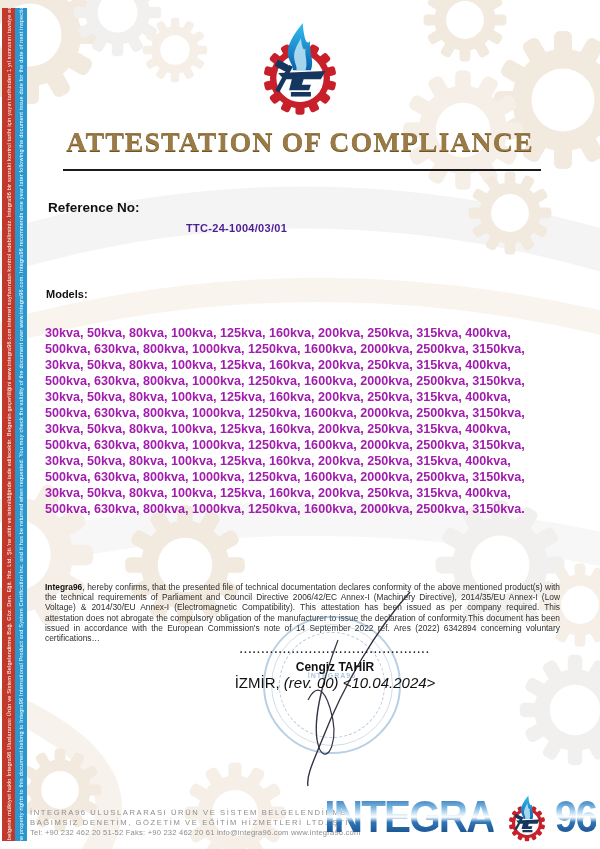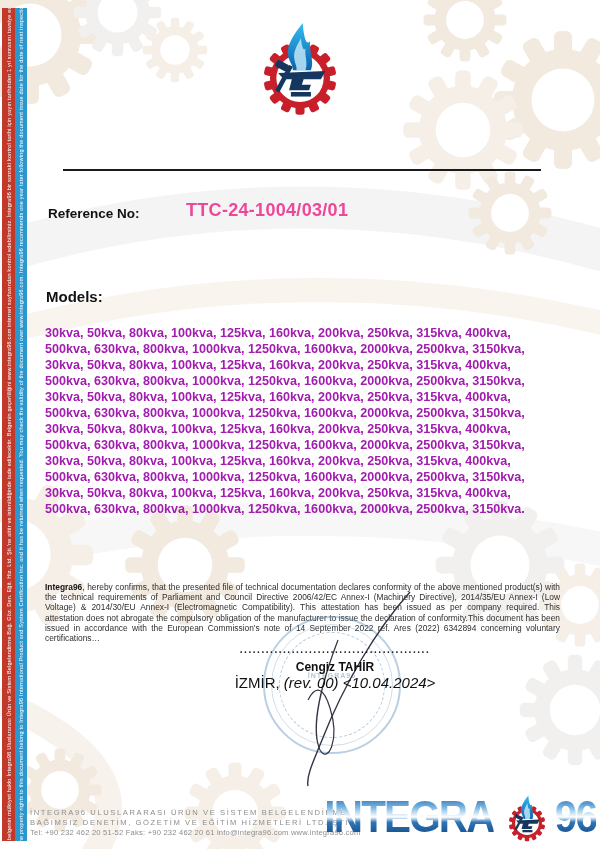--- a/index.html
+++ b/index.html
@@ -26,25 +26,25 @@
   
   .logo-top{position:absolute;left:232px;top:22px;width:136px;height:100px;}
   .title{
     position:absolute;left:0;top:126px;width:600px;text-align:center;
     font-family:"Liberation Serif",serif;font-weight:bold;font-size:28px;
     letter-spacing:1px;color:#9a7a45;
     text-shadow:0 1px 0 #6e5526;
   }
   .title-rule{position:absolute;left:63px;top:169px;width:478px;border-top:2px solid #1a1a1a;}
   
-  .ref-row{position:absolute;left:48px;top:200px;display:flex;align-items:flex-end;}
+  .ref-row{position:absolute;left:48px;top:200px;display:flex;align-items:flex-start;}
   .ref-label{font-weight:bold;font-size:13.5px;color:#111;width:138px;}
-  .ref-value{font-weight:bold;font-size:18px;color:#ec4899;letter-spacing:.3px;}
-  
-  .models-label{position:absolute;left:46px;top:288px;font-weight:bold;font-size:15px;color:#111;}
+  .ref-value{font-weight:bold;font-size:11px;color:#4c1d95;letter-spacing:.3px;margin-top:22px;}
+  
+  .models-label{position:absolute;left:46px;top:288px;font-weight:bold;font-size:11px;color:#111;}
   .models-text{
     position:absolute;left:45px;top:325px;width:513px;
     font-weight:bold;font-size:12.6px;line-height:16px;color:#a21caf;
   }
   
   .statement{
     position:absolute;left:45px;top:582px;width:515px;
     font-size:8.4px;line-height:10.2px;color:#2e2e2e;text-align:justify;
   }
   .statement b{color:#111;}
@@ -191,20 +191,21 @@
   <div class="strip strip-red">
     <span class="vtext">Bu belgenin mülkiyet hakkı İntegra96 Uluslararası Ürün ve Sistem Belgelendirme Bağ. Göz. Den. Eğit. Hiz. Ltd. Şti.'ne aittir ve istenildiğinde iade edilecektir. Belgenin geçerliliğini www.integra96.com internet sayfasından kontrol edebilirsiniz. İntegra96 bir sonraki kontrol tarihi için yayın tarihinden 1 yıl sonrasını tavsiye eder</span>
   </div>
   <div class="strip strip-blue">
     <span class="vtext">The property rights to this document belong to Integra96 International Product and System Certification Inc. and it has be returned when requested. You may check the validity of the document over www.integra96.com. Integra96 recommends one year later following the document issue date for the date of next inspection</span>
   </div>
 
   <svg class="logo-top">
       <use href="#flame-gear-logo"></use>
     </svg>
+  <div class="title">ATTESTATION OF COMPLIANCE</div>
   <div class="title-rule"></div>
 
   <div class="ref-row">
     <span class="ref-label">Reference No:</span>
     <span class="ref-value">TTC-24-1004/03/01</span>
   </div>
 
   <div class="models-label">Models:</div>
   <div class="models-text">30kva, 50kva, 80kva, 100kva, 125kva, 160kva, 200kva, 250kva, 315kva, 400kva, 500kva, 630kva, 800kva, 1000kva, 1250kva, 1600kva, 2000kva, 2500kva, 3150kva, 30kva, 50kva, 80kva, 100kva, 125kva, 160kva, 200kva, 250kva, 315kva, 400kva, 500kva, 630kva, 800kva, 1000kva, 1250kva, 1600kva, 2000kva, 2500kva, 3150kva, 30kva, 50kva, 80kva, 100kva, 125kva, 160kva, 200kva, 250kva, 315kva, 400kva, 500kva, 630kva, 800kva, 1000kva, 1250kva, 1600kva, 2000kva, 2500kva, 3150kva, 30kva, 50kva, 80kva, 100kva, 125kva, 160kva, 200kva, 250kva, 315kva, 400kva, 500kva, 630kva, 800kva, 1000kva, 1250kva, 1600kva, 2000kva, 2500kva, 3150kva, 30kva, 50kva, 80kva, 100kva, 125kva, 160kva, 200kva, 250kva, 315kva, 400kva, 500kva, 630kva, 800kva, 1000kva, 1250kva, 1600kva, 2000kva, 2500kva, 3150kva, 30kva, 50kva, 80kva, 100kva, 125kva, 160kva, 200kva, 250kva, 315kva, 400kva, 500kva, 630kva, 800kva, 1000kva, 1250kva, 1600kva, 2000kva, 2500kva, 3150kva.</div>
 

